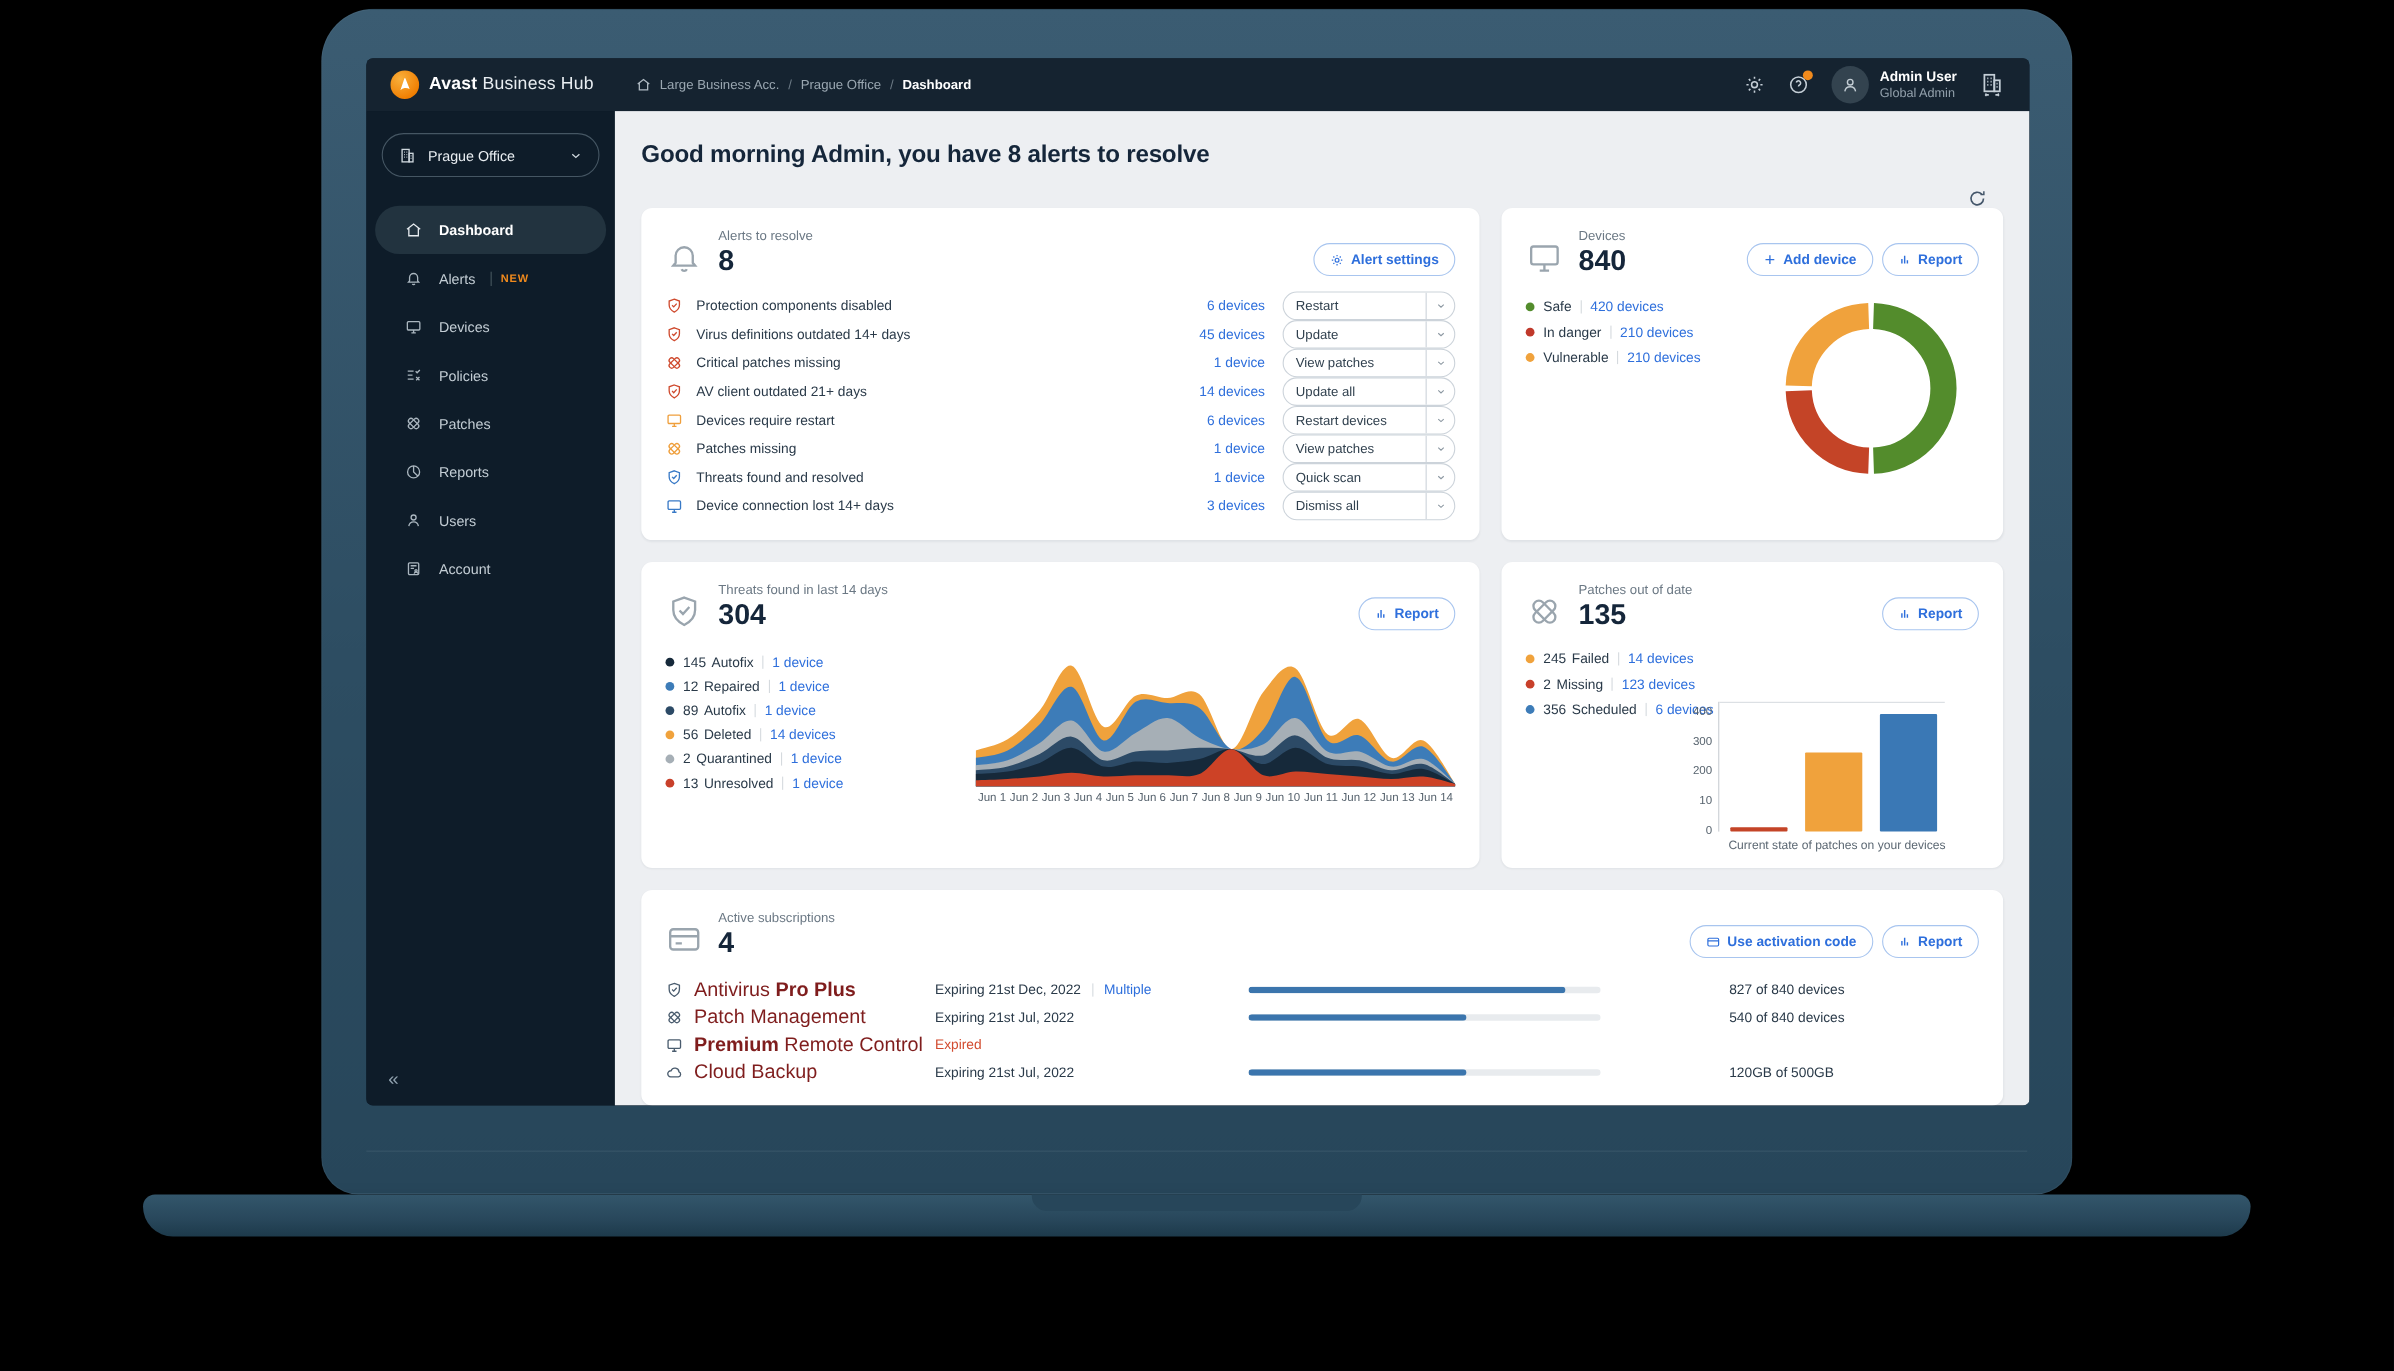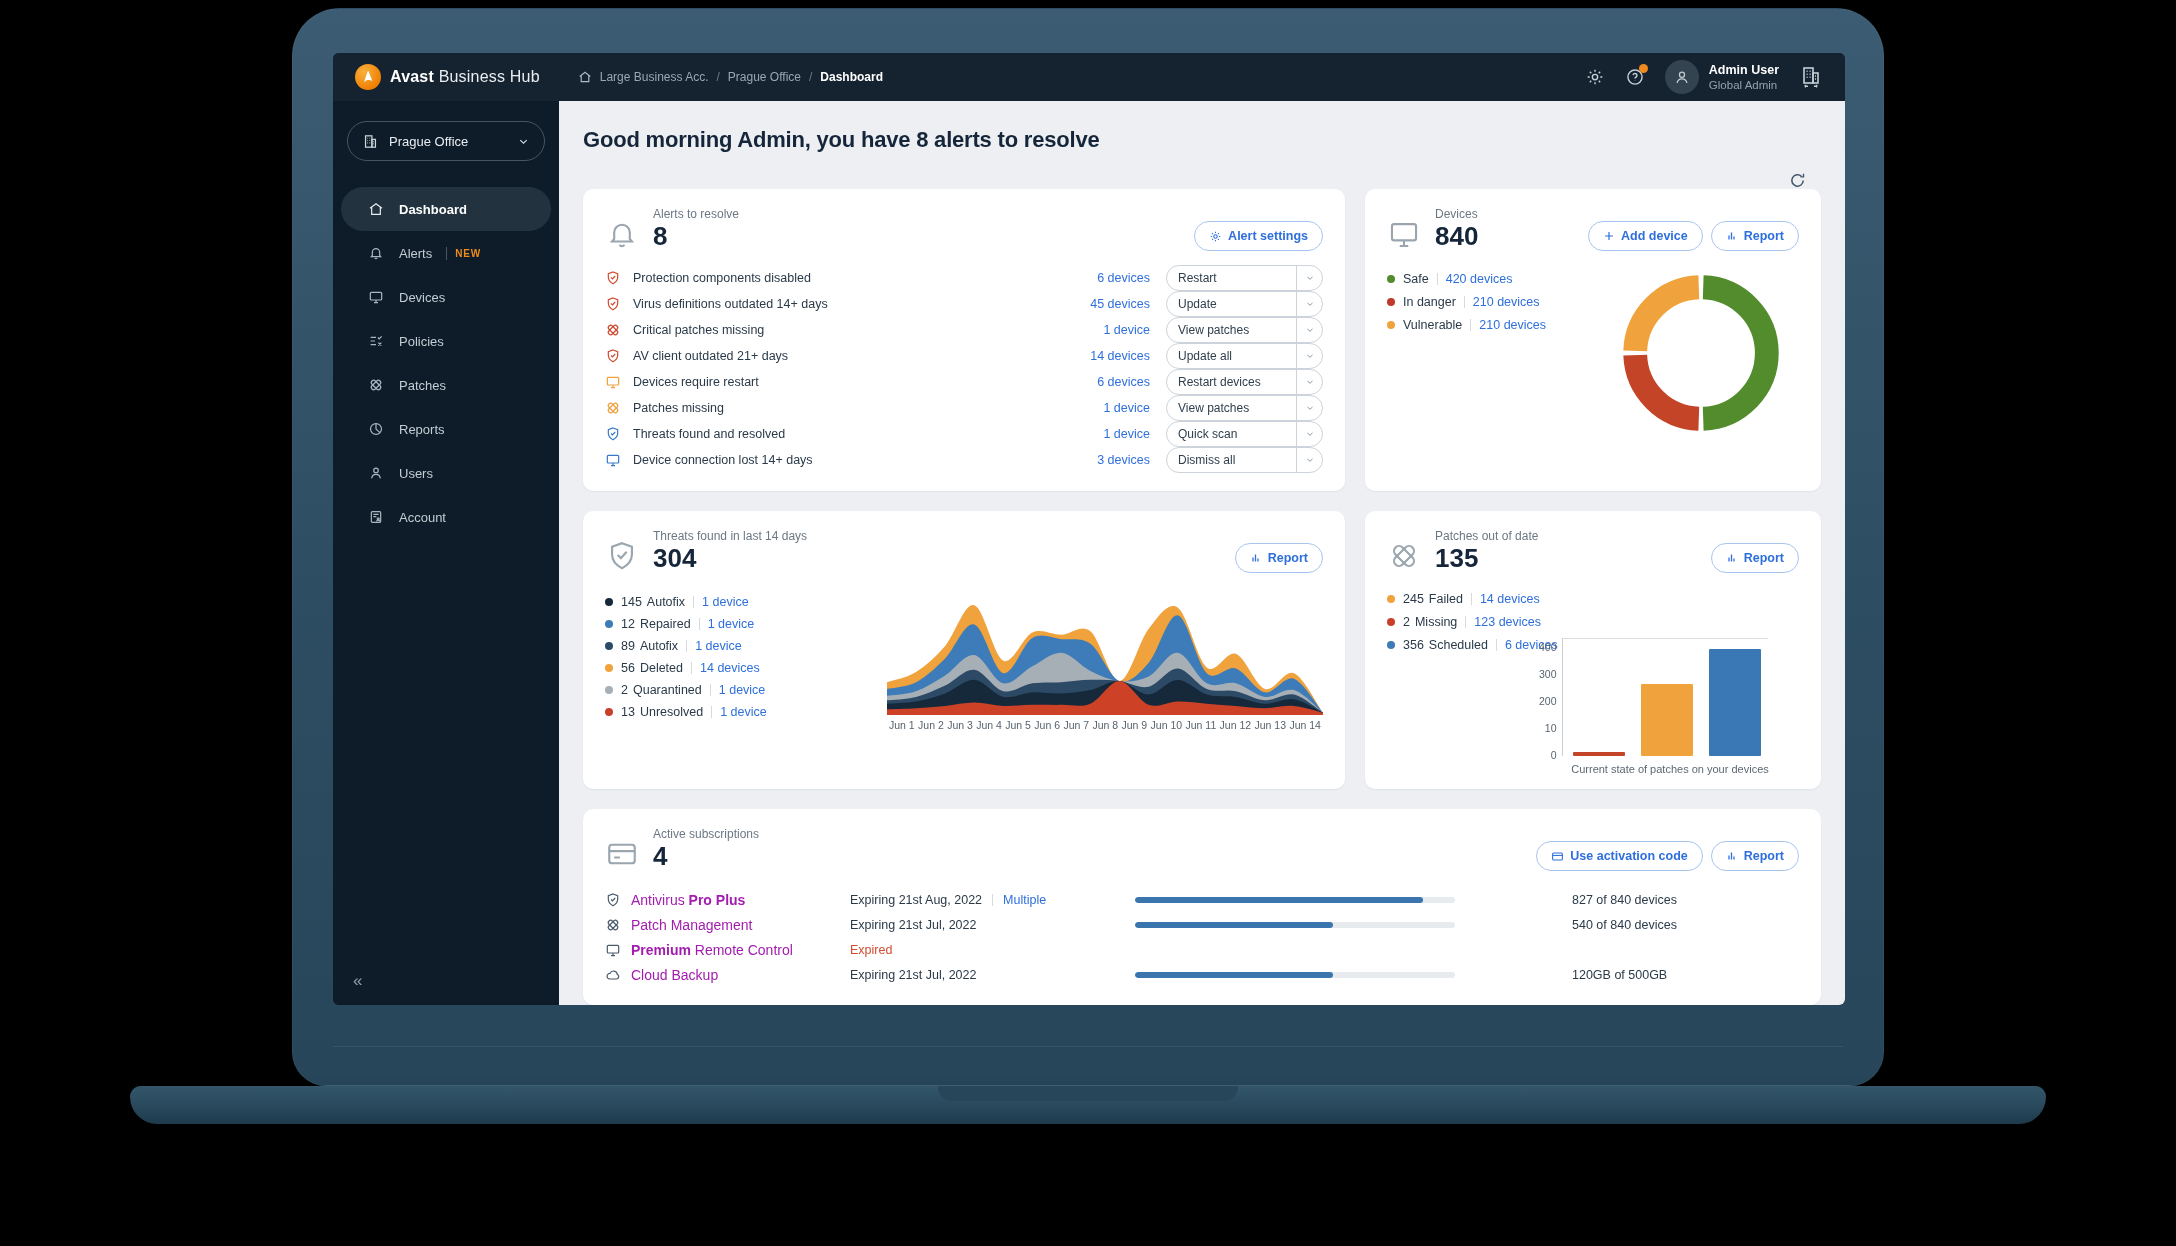--- a/index.html
+++ b/index.html
@@ -129,21 +129,21 @@
   .bars { position:absolute; left:10px; right:6px; bottom:0; top:0; display:flex; align-items:flex-end; gap:16px; }
   .bar { width:52px; border-radius:1px; }
   .bar-caption { font-size:11px; color:#5c6873; text-align:center; margin-top:7px; white-space:nowrap; }
 
   
   .subs-card { grid-column:1 / span 2; min-height:185px; }
   .sub-rows { margin-top:16px; }
   .sub-row { display:flex; align-items:center; height:25px; }
   .sub-name { width:245px; flex:0 0 245px; display:flex; align-items:center; gap:10px; }
   .sub-name .s-ic { color:#4a5c6e; display:flex; }
-  .sub-name .nm { font-size:14px; color:#a21caf; }
+  .sub-name .nm { font-size:18px; color:#7f1d1d; }
   .sub-name .nm b { font-weight:700; }
   .sub-exp { width:285px; flex:0 0 285px; display:flex; align-items:center; gap:10px;
     font-size:12.5px; color:#2a3a49; }
   .sub-exp .exp.expired { color:#d24b2f; }
   .sub-bar { width:345px; flex:0 0 345px; }
   .track { width:320px; height:6px; border-radius:3px; background:#e8ebee; overflow:hidden; }
   .fill { height:100%; border-radius:3px; background:#3b75ad; }
   .sub-usage { margin-left:92px; font-size:12.5px; color:#2a3a49; }
 
   svg.ic { display:block; }
@@ -828,21 +828,21 @@
                     <div class="sub-name">
                       <span class="s-ic">
                         <svg class="ic" width="16" height="16" viewBox="0 0 24 24" fill="none" stroke="currentColor" stroke-width="1.8">
                           <path d="M12 3 L19 5.5 V11 c0 5-3 7.6-7 9.6 c-4-2-7-4.6-7-9.6 V5.5 Z"></path>
                           <path d="M9 11.3 l2.2 2.2 L15.3 9"></path>
                         </svg>
                       </span>
                       <a class="nm"><span>Antivirus </span><b>Pro Plus</b><span></span></a>
                     </div>
                     <div class="sub-exp">
-                      <span class="exp">Expiring 21st Aug, 2022</span>
+                      <span class="exp">Expiring 21st Dec, 2022</span>
                       <span style="display:flex;align-items:center;gap:10px;">
                         <span class="vdiv"></span>
                         <a class="link">Multiple</a>
                       </span>
                     </div>
                     <div class="sub-bar">
                       <div class="track">
                         <div class="fill" style="width: 90%;"></div>
                       </div>
                     </div>

